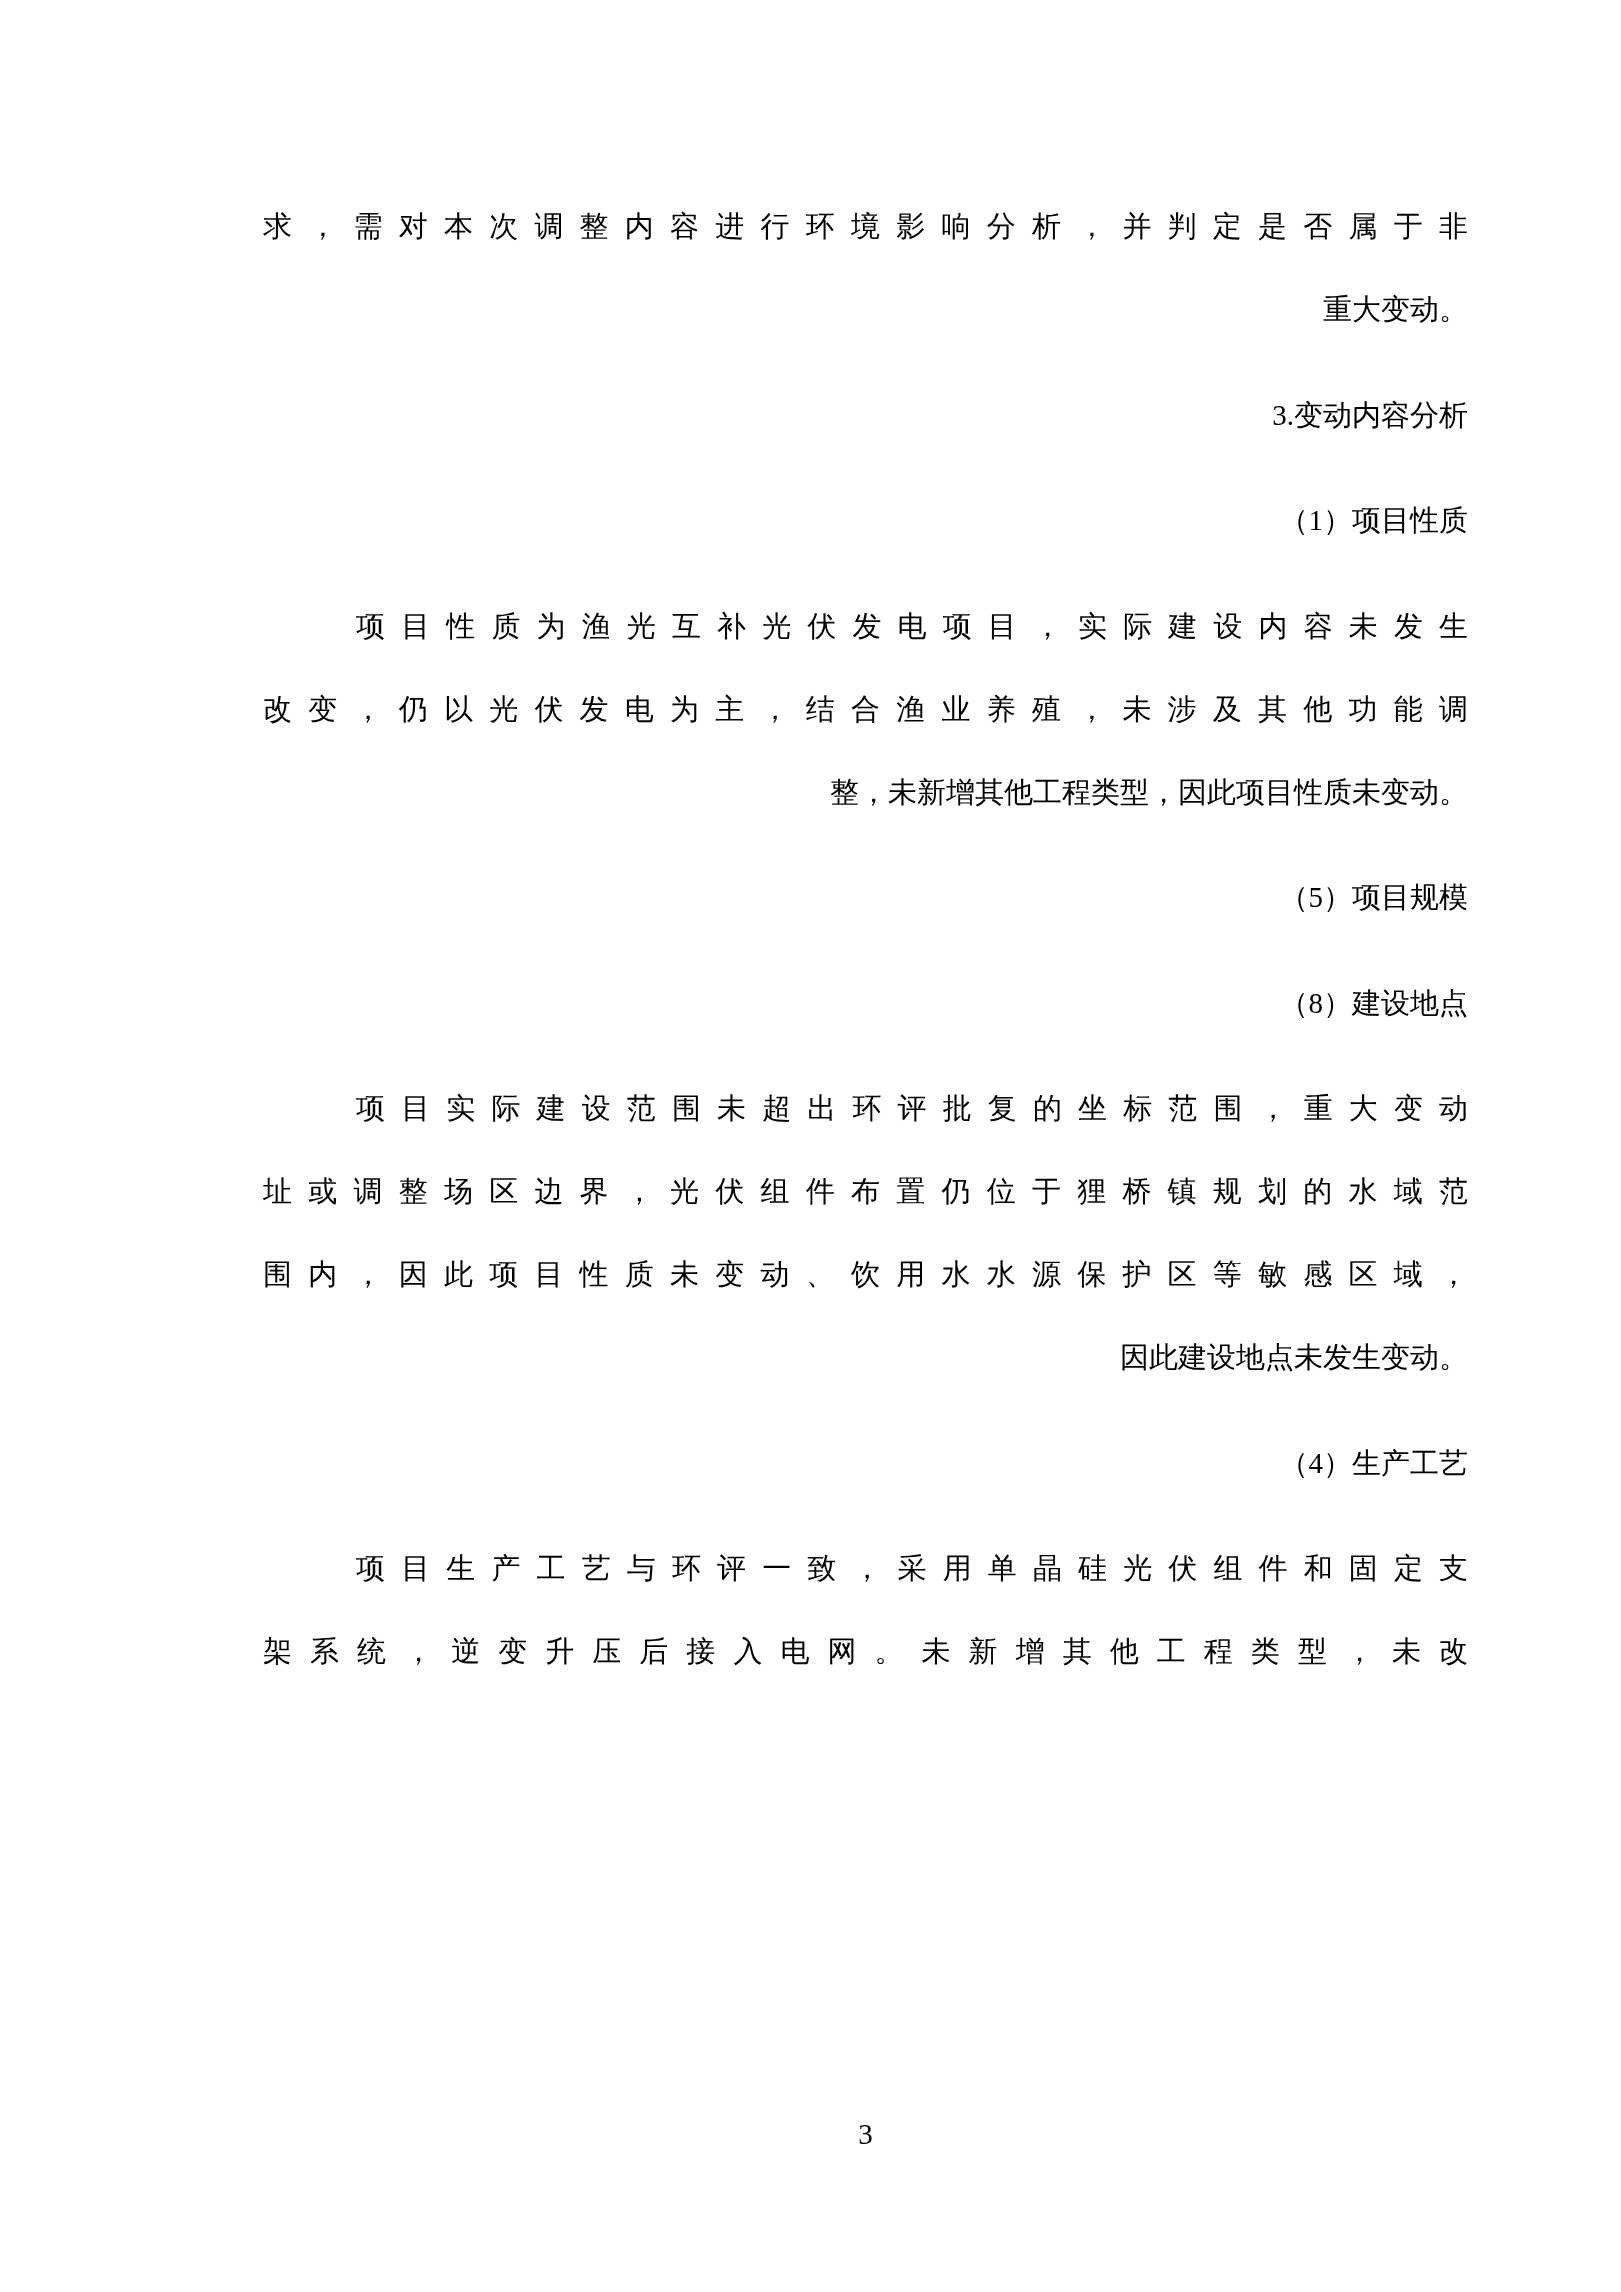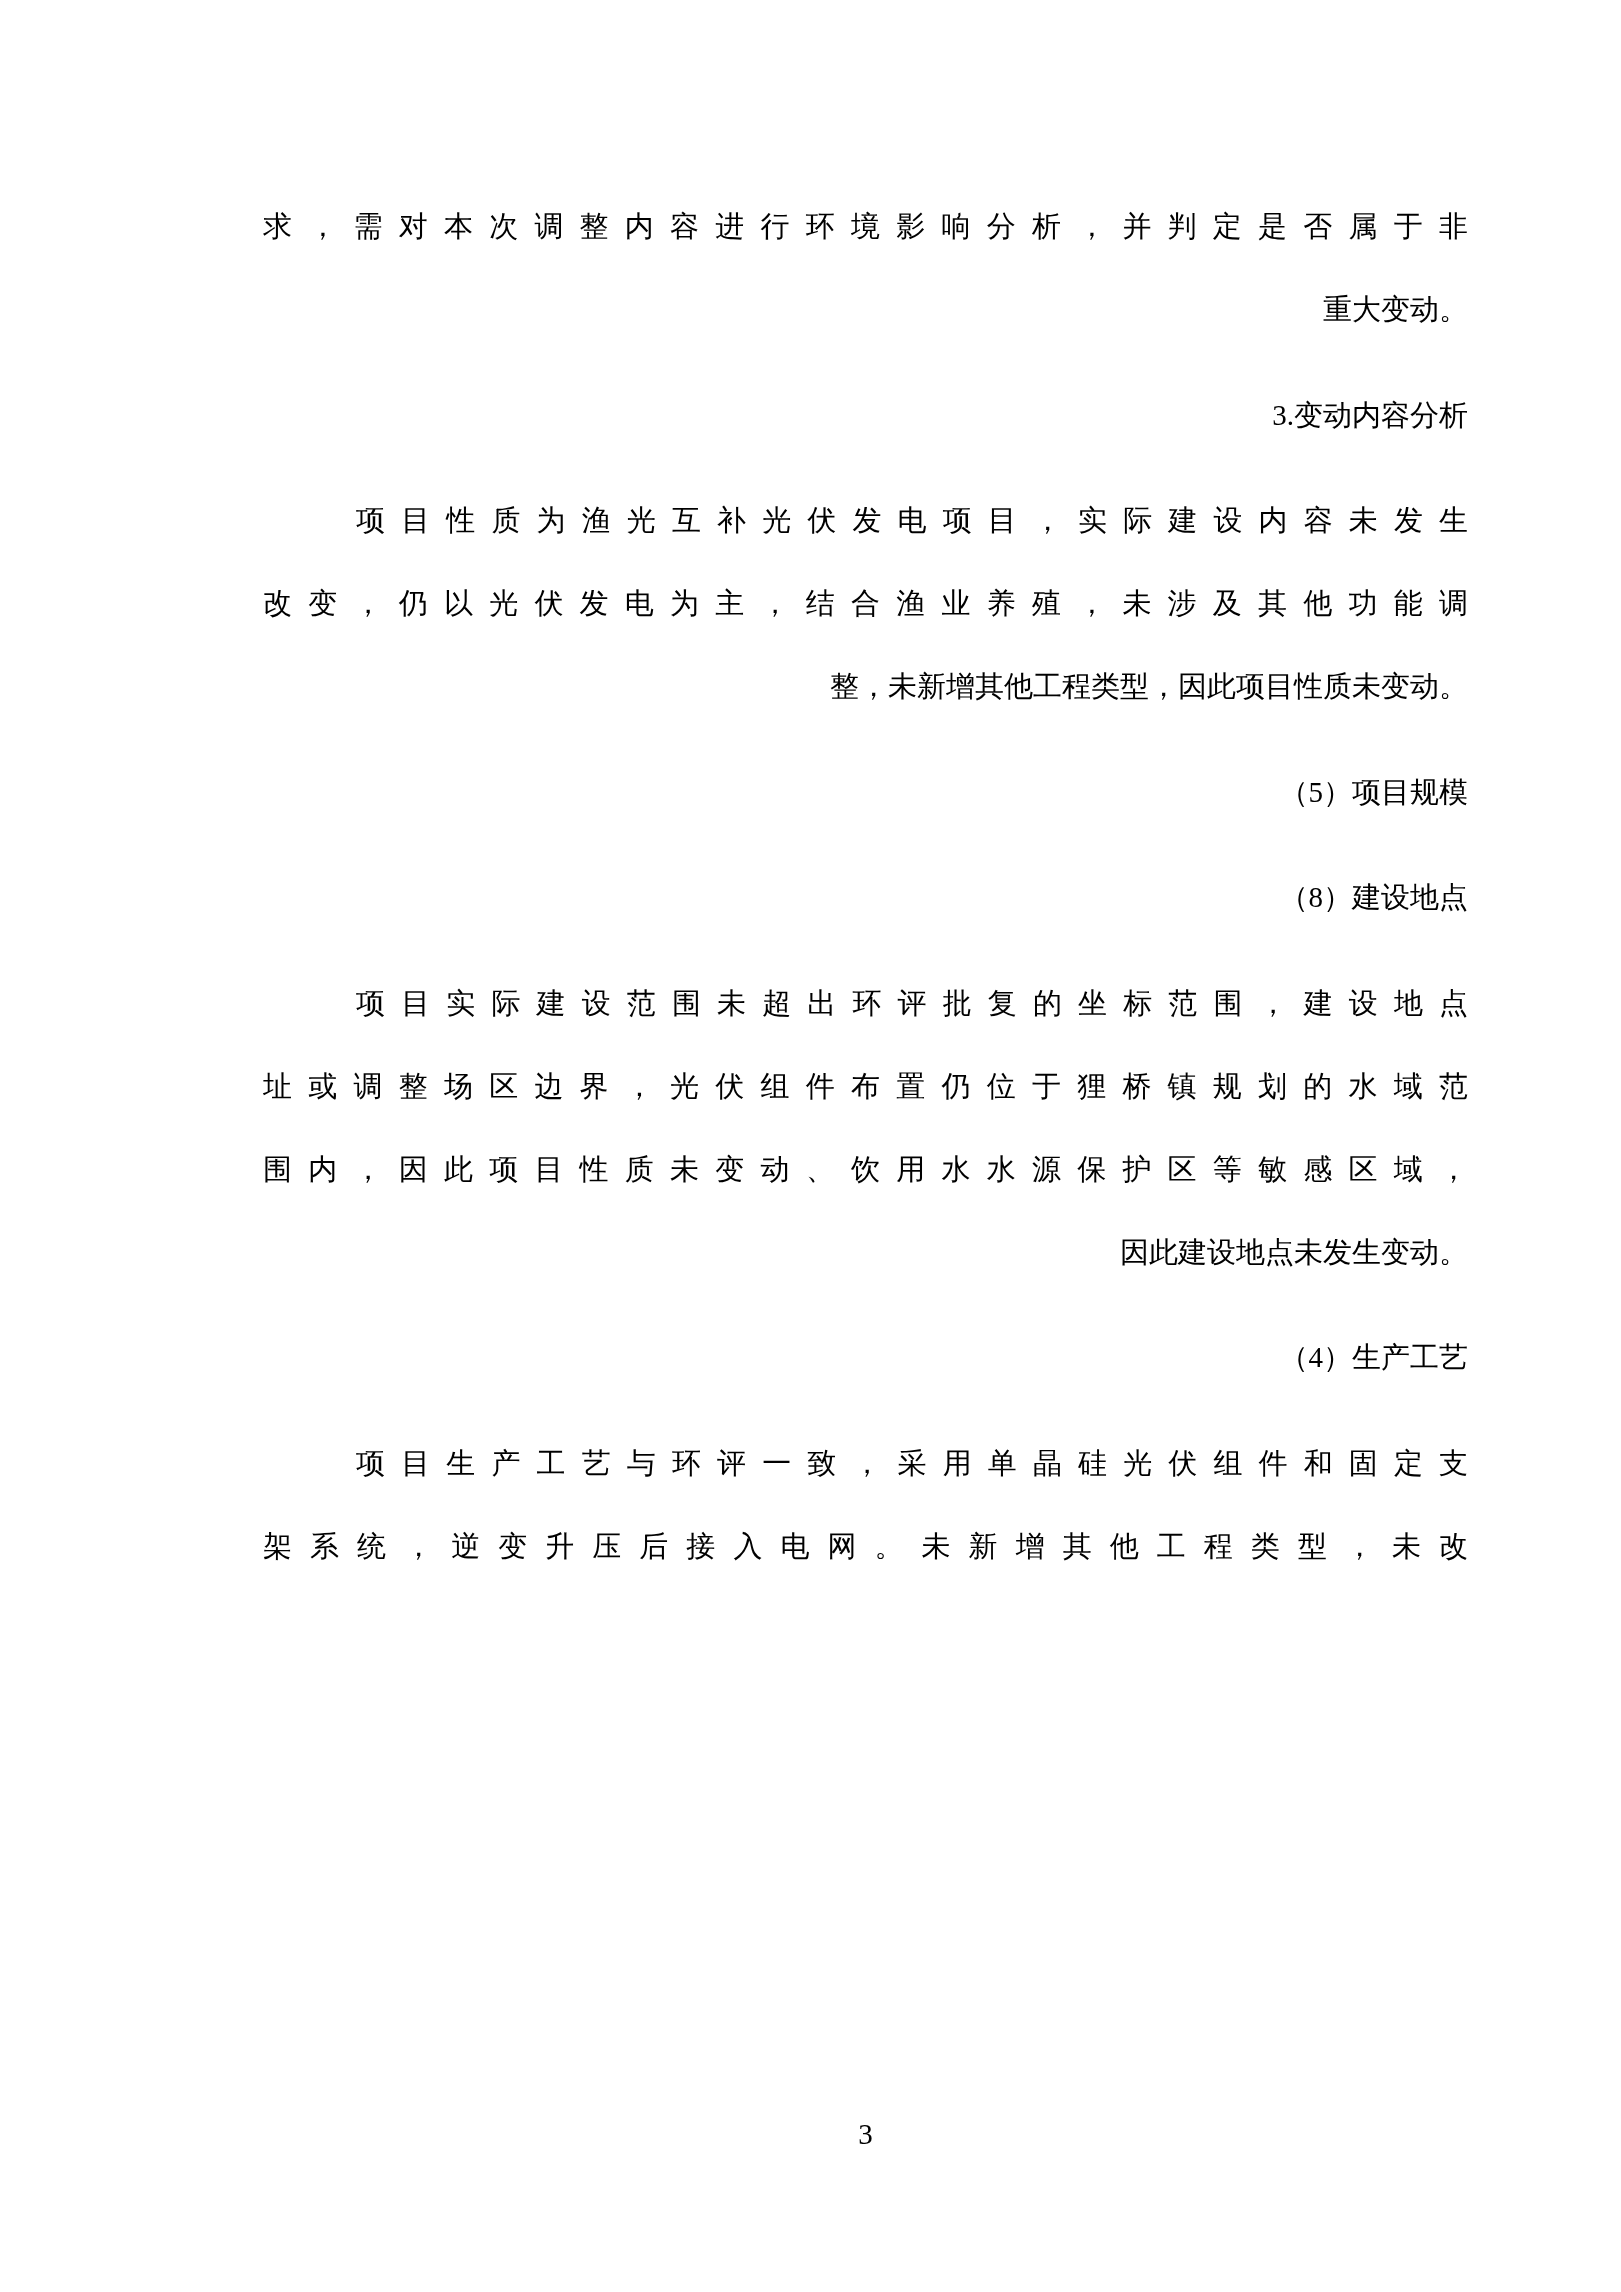--- a/index.html
+++ b/index.html
@@ -67,38 +67,41 @@
 
     <div class="block">
       <div class="line jl">求，需对本次调整内容进行环境影响分析，并判定是否属于非</div>
       <div class="line">重大变动。</div>
     </div>
 
     <div class="block">
       <div class="line ind-num">3.变动内容分析</div>
     </div>
 
+    <div class="block">
+      <div class="line ind-paren">（1）项目性质</div>
+    </div>
 
     <div class="block">
       <div class="line jl ind-para">项目性质为渔光互补光伏发电项目，实际建设内容未发生</div>
       <div class="line jl">改变，仍以光伏发电为主，结合渔业养殖，未涉及其他功能调</div>
       <div class="line">整，未新增其他工程类型，因此项目性质未变动。</div>
     </div>
 
     <div class="block">
       <div class="line ind-paren">（5）项目规模</div>
     </div>
 
 
     <div class="block">
       <div class="line ind-paren">（8）建设地点</div>
     </div>
 
     <div class="block">
-      <div class="line jl ind-para">项目实际建设范围未超出环评批复的坐标范围，建设地点</div>
+      <div class="line jl ind-para">项目实际建设范围未超出环评批复的坐标范围，重大变动</div>
       <div class="line jl">址或调整场区边界，光伏组件布置仍位于狸桥镇规划的水域范</div>
       <div class="line jl">围内，因此项目性质未变动、饮用水水源保护区等敏感区域，</div>
       <div class="line">因此建设地点未发生变动。</div>
     </div>
 
     <div class="block">
       <div class="line ind-paren">（4）生产工艺</div>
     </div>
 
     <div class="block">

